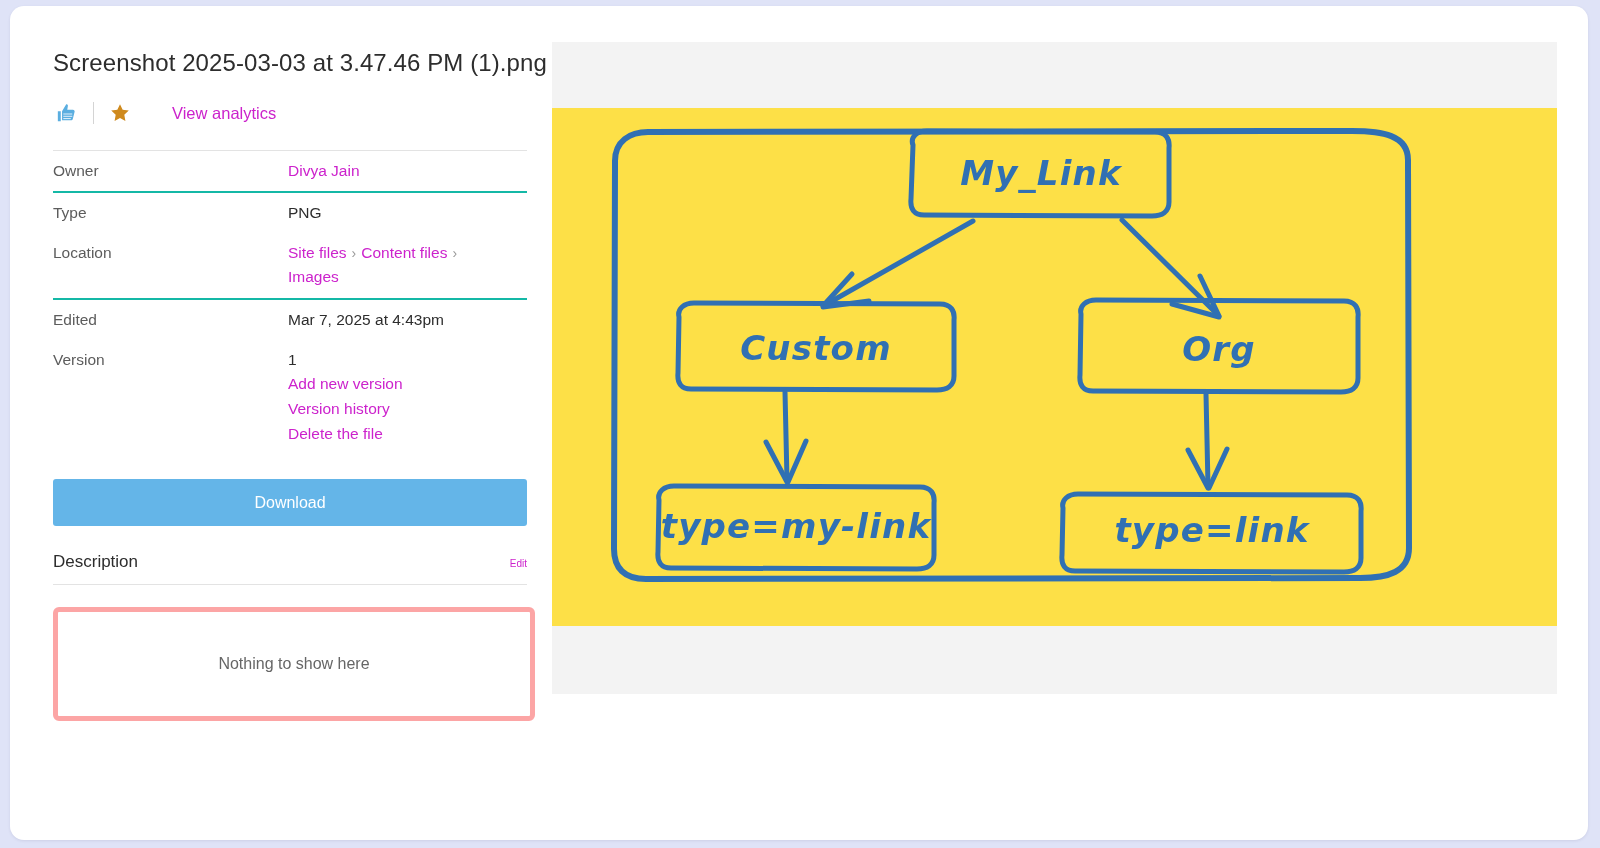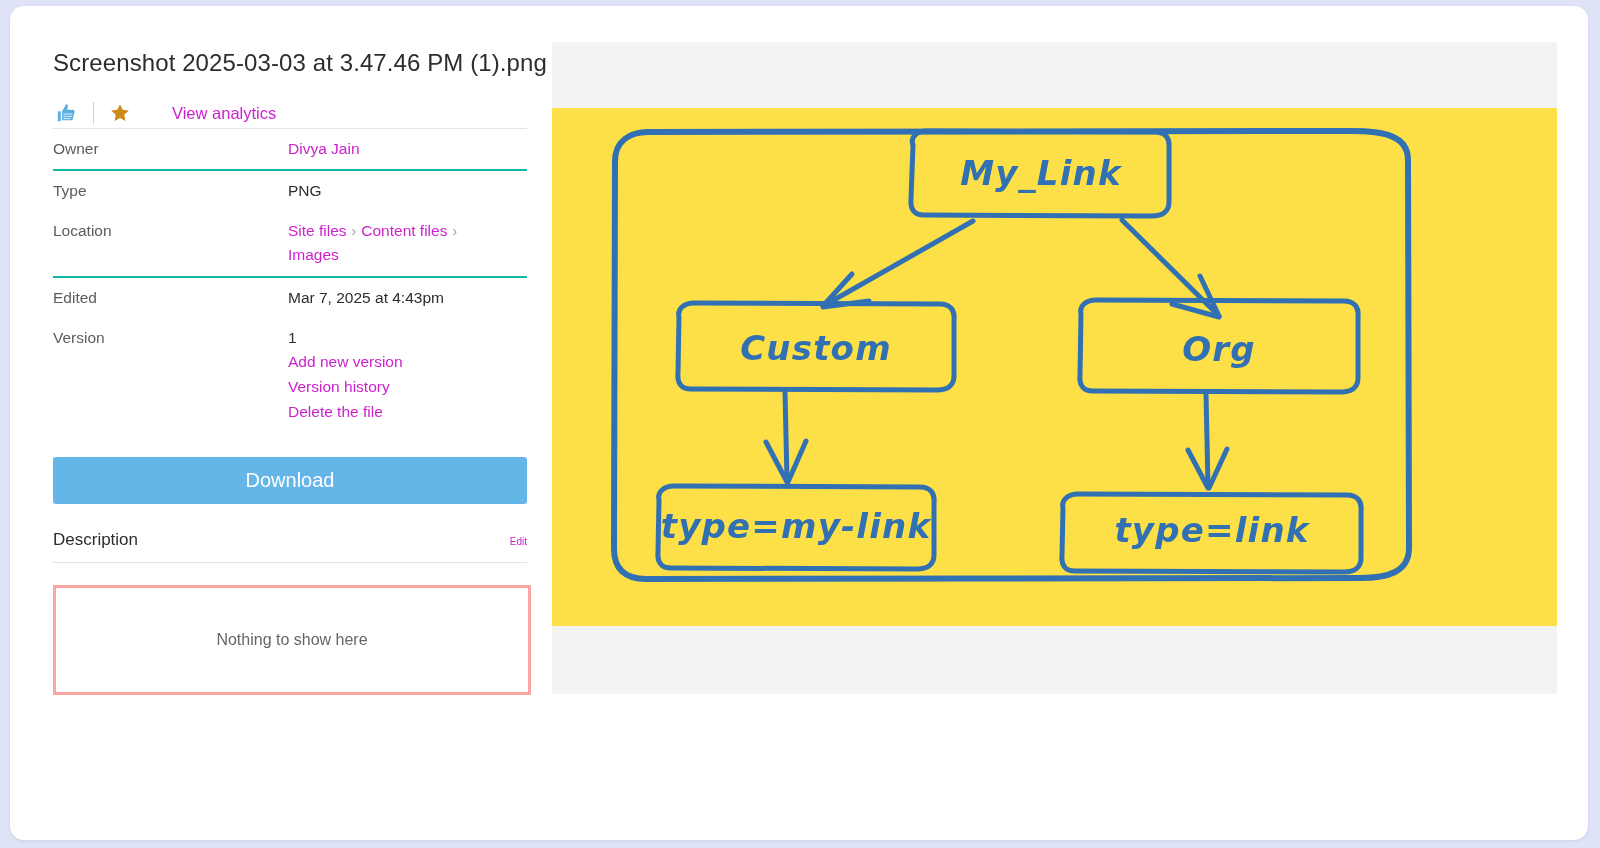--- a/index.html
+++ b/index.html
@@ -69,20 +69,21 @@
     text-decoration: none;
     cursor: pointer;
   }
   .view-analytics {
     margin-left: 38px;
     font-size: 16.5px;
   }
 
   
   .info-table {
+    margin-top: 22px;
     margin-left: 10px;
     width: 474px;
     border-collapse: collapse;
   }
   .info-group {
     border-top: 2px solid #14b8a6;
   }
   .info-group:first-child { border-top: 1px solid #e3e3e3; }
   .info-row {
     display: flex;
@@ -112,21 +113,21 @@
 
   .download-btn {
     display: block;
     margin: 24px 0 0 10px;
     width: 474px;
     height: 47px;
     background: #64b5e8;
     color: #ffffff;
     border: none;
     border-radius: 3px;
-    font-size: 20px;
+    font-size: 16px;
     font-family: "Liberation Sans", sans-serif;
     cursor: pointer;
   }
 
   .desc-head {
     display: flex;
     align-items: baseline;
     justify-content: space-between;
     margin: 26px 0 0 10px;
     width: 474px;
@@ -136,22 +137,22 @@
   .desc-title {
     font-size: 17px;
     color: #2d2d2d;
   }
   .desc-edit { font-size: 10px; }
 
   .desc-box {
     margin: 22px 0 0 10px;
     width: 472px;
     height: 104px;
-    border: 3px solid #fca5a5;
-    border-radius: 1px;
+    border: 5px solid #fca5a5;
+    border-radius: 6px;
     display: flex;
     align-items: center;
     justify-content: center;
     color: #666666;
     font-size: 16px;
   }
 
   
   .preview-pane {
     position: absolute;

